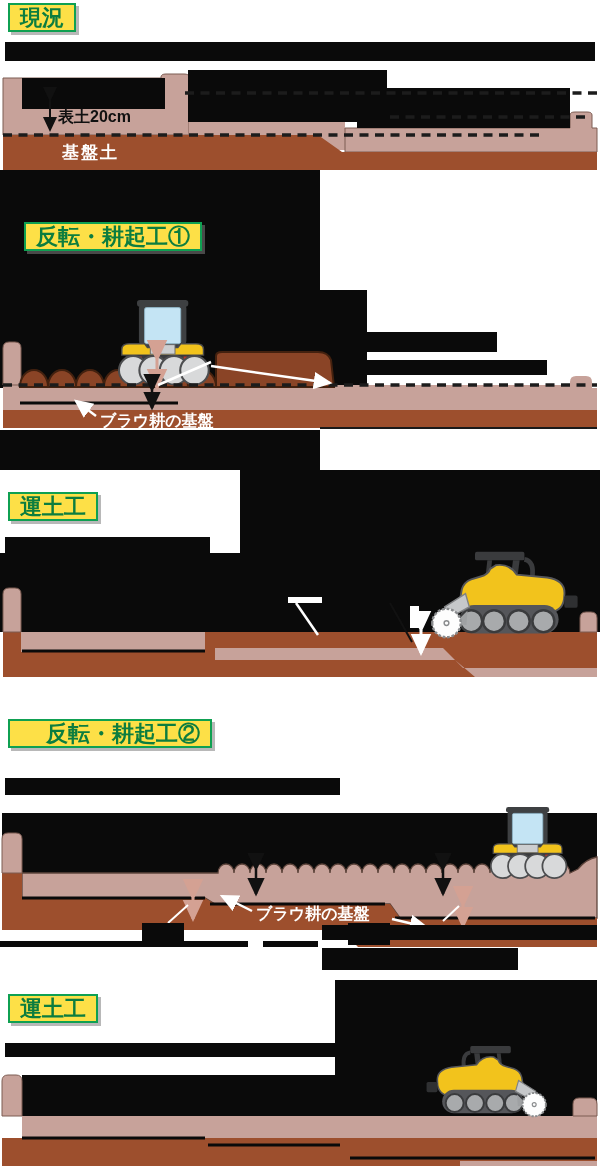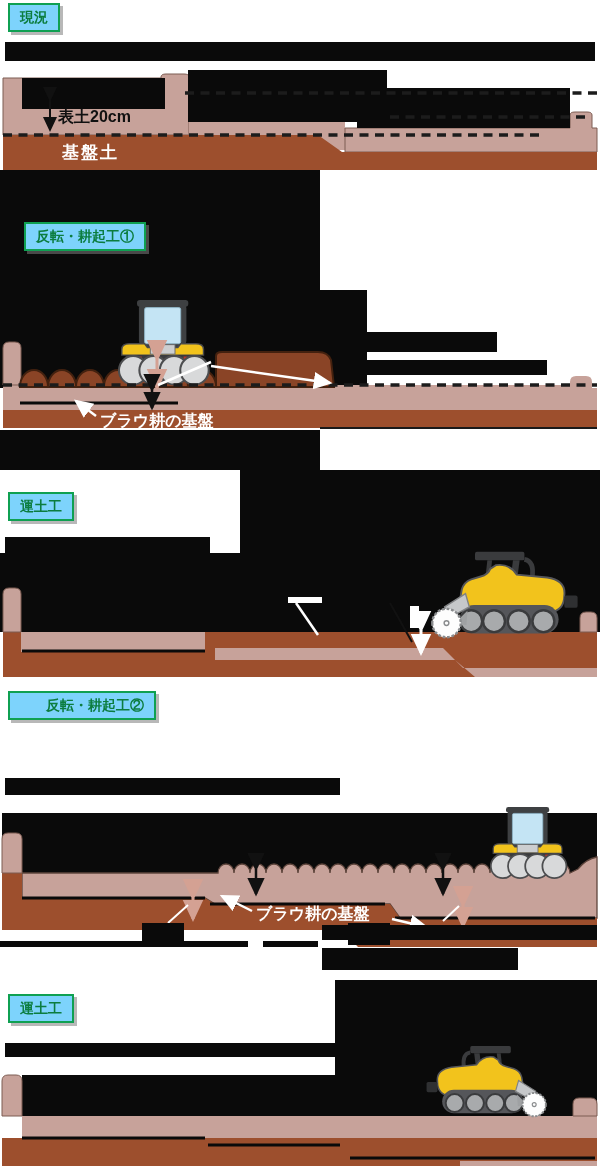--- a/index.html
+++ b/index.html
@@ -1,21 +1,21 @@
 <!DOCTYPE html>
 <html><head>
 <meta charset="utf-8">
 <style>
   html,body{margin:0;padding:0;background:#ffffff;}
   #stage{position:relative;width:600px;height:1166px;background:#fff;overflow:hidden;
          font-family:"Liberation Sans",sans-serif;}
   .abs{position:absolute;}
   .redact{position:absolute;background:#0a0a0a;}
-  .sec-label{position:absolute;display:inline-block;background:#7dd3fc;
-             border:2.5px solid #0fa052;color:#0c7d3f;font-weight:700;font-size:14px;
+  .sec-label{position:absolute;display:inline-block;background:#fde047;
+             border:2.5px solid #0fa052;color:#0c7d3f;font-weight:700;font-size:22px;
              line-height:21px;padding:2px 10px;box-shadow:3px 3px 0 rgba(125,125,125,.55);
              white-space:nowrap;z-index:30;}
   svg{position:absolute;display:block;}
   text{font-family:"Liberation Sans",sans-serif;}
   .t-black{fill:#111;font-weight:600;font-size:16px;}
   .t-white{fill:#ffffff;font-weight:700;font-size:16px;}
   .dash{stroke:#1c1c1c;stroke-width:3.5;stroke-dasharray:9 6.5;fill:none;}
   .pan{stroke:#0a0a0a;stroke-width:3;fill:none;}
 </style>
 </head>
@@ -205,20 +205,20 @@
 
   <div class="sec-label" style="left:8px;top:3px;">
     <span>現況</span>
   </div>
   <div class="sec-label" style="left:24px;top:222px;">
     <span>反転・耕起工①</span>
   </div>
   <div class="sec-label" style="left:8px;top:492px;">
     <span>運土工</span>
   </div>
-  <div class="sec-label" style="left:8px;top:691px;padding-left:36px;">
+  <div class="sec-label" style="left:8px;top:719px;padding-left:36px;">
     <span>反転・耕起工②</span>
   </div>
   <div class="sec-label" style="left:8px;top:994px;">
     <span>運土工</span>
   </div>
 
 </div>
 
 </body></html>

